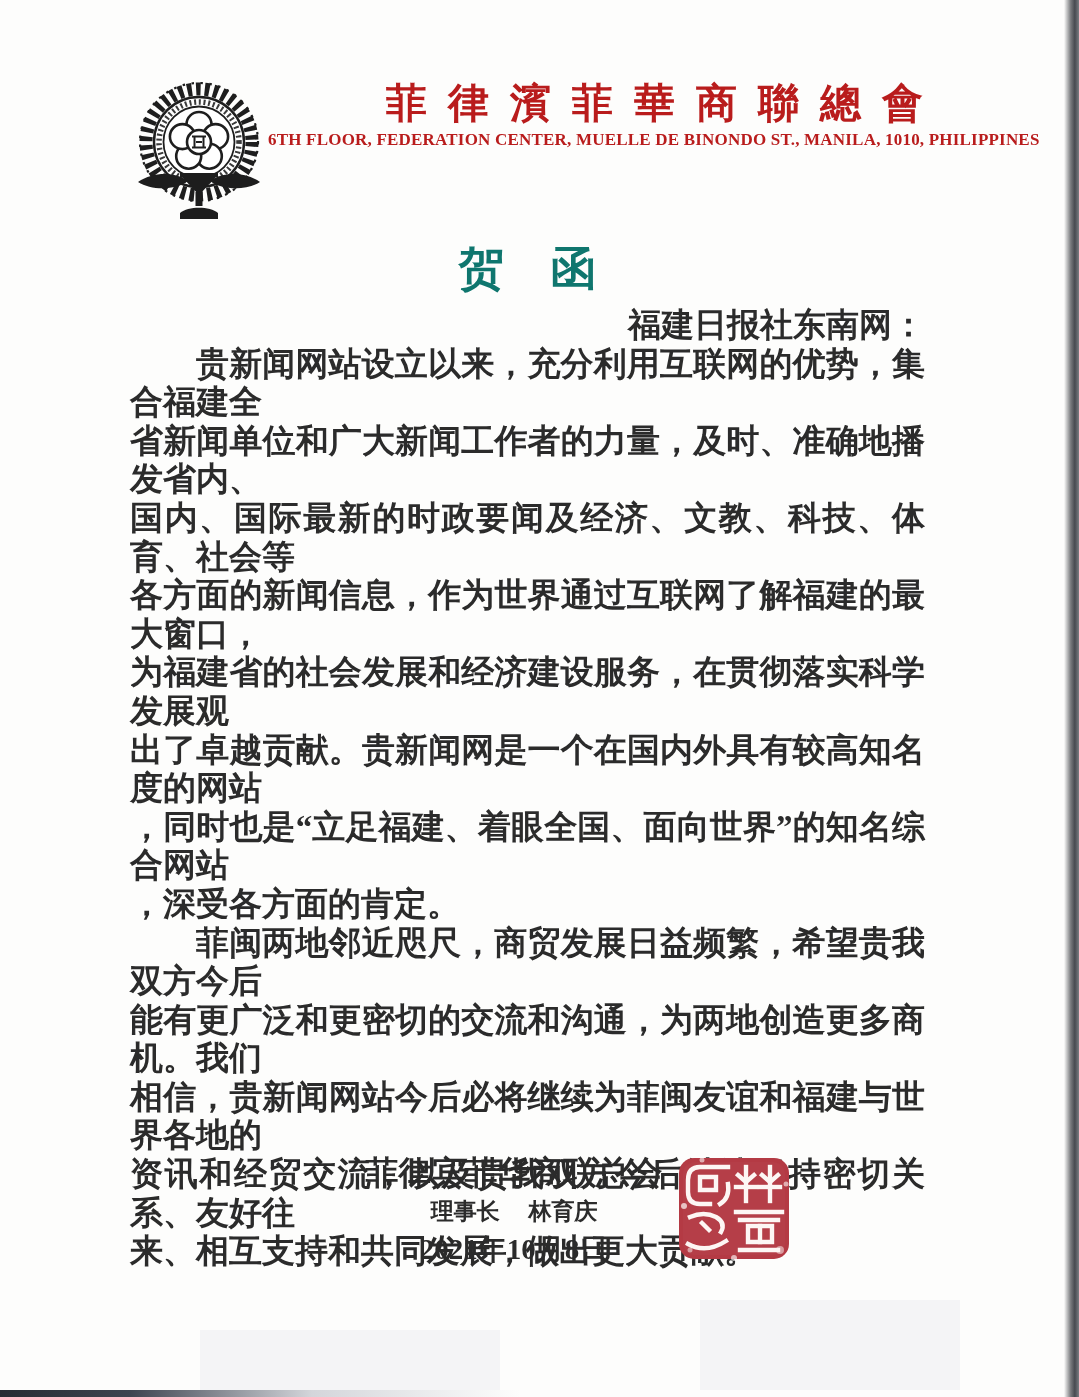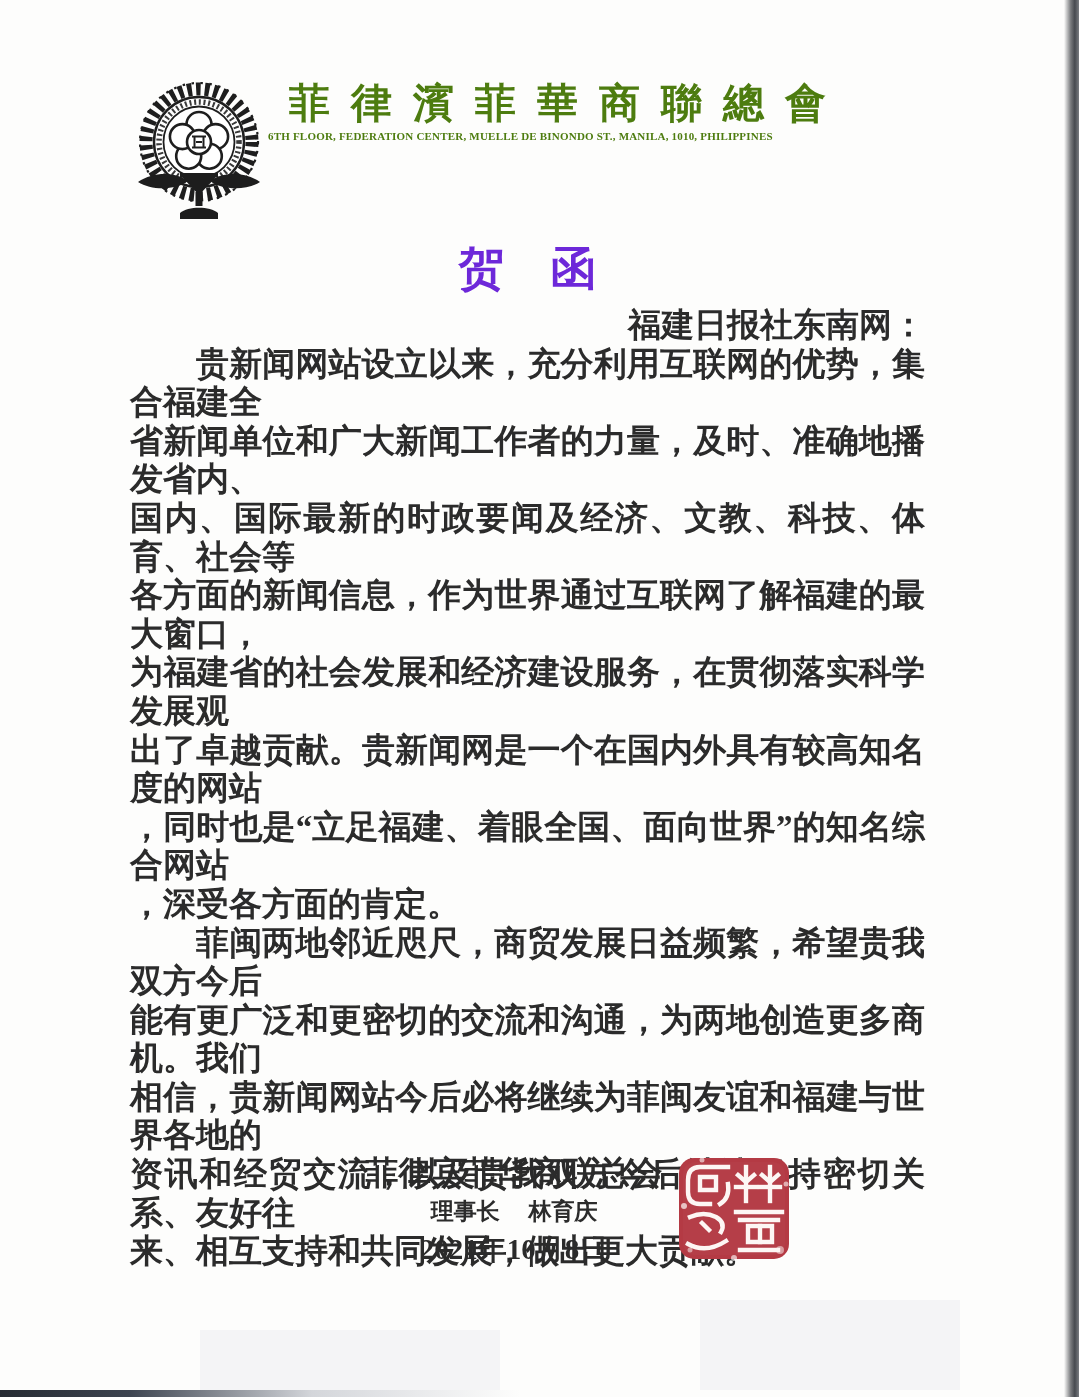--- a/index.html
+++ b/index.html
@@ -16,29 +16,29 @@
     position:absolute;left:1064px;top:0;width:15px;height:1397px;
     background:linear-gradient(to right,rgba(120,120,120,0) 0%,rgba(96,98,102,.85) 45%,#474a50 72%,#7a7d82 100%);
   }
   .edge-bottom{
     position:absolute;left:0;top:1390px;width:520px;height:7px;
     background:linear-gradient(to right,#262b33 0%,#3d4450 25%,rgba(150,155,168,.4) 60%,rgba(200,200,200,0) 100%);
   }
   .shadow-blot{position:absolute;background:#f4f4f6;}
   
   .logo{position:absolute;left:122px;top:62px;width:154px;height:164px;}
-  .head-block{position:absolute;left:268px;top:80px;width:676px;text-align:left;color:#4d7c0f;}
+  .head-block{position:absolute;left:268px;top:80px;width:676px;text-align:right;color:#b91c1c;}
   .cn-title{font-size:41px;font-weight:700;letter-spacing:21px;padding-left:21px;white-space:nowrap;line-height:46px;}
   .en-line{font-size:25px;font-weight:700;line-height:27px;letter-spacing:.3px;}
   .en-line.first{margin-top:8px;}
-  .addr{margin-top:4px;font-size:11px;font-weight:700;letter-spacing:.2px;white-space:nowrap;}
+  .addr{margin-top:4px;font-size:17px;font-weight:700;letter-spacing:.2px;white-space:nowrap;}
   
   .letter-title{
     position:absolute;left:130px;top:241px;width:795px;
-    text-align:center;font-size:46px;font-weight:700;line-height:56px;color:#6d28d9;
+    text-align:center;font-size:46px;font-weight:700;line-height:56px;color:#0f766e;
   }
   .body-col{
     position:absolute;left:130px;top:306px;width:795px;
     font-size:33px;line-height:38.6px;font-weight:600;color:#2b2b2b;
   }
   .salutation{white-space:nowrap;text-align:right;}
   .para{white-space:pre-line;text-indent:2em;text-align:justify;}
   
   .signature{
     position:absolute;left:146px;top:1154px;width:780px;box-sizing:border-box;

